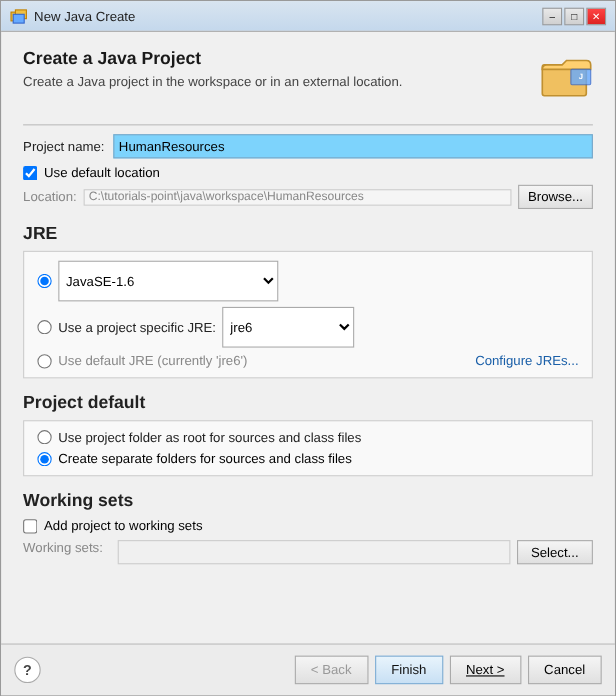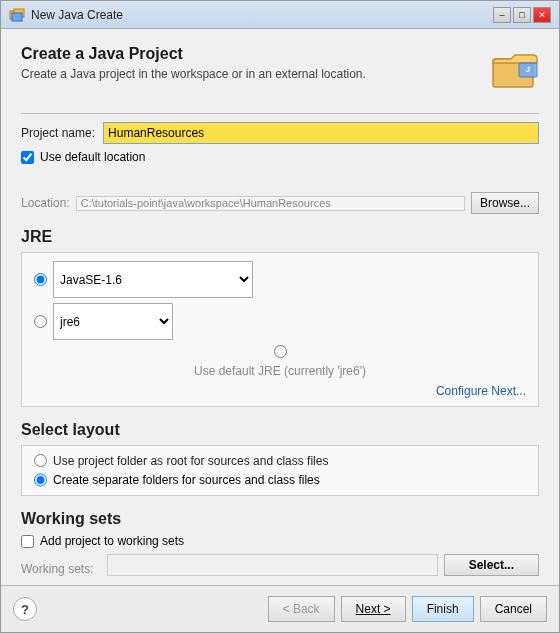--- a/index.html
+++ b/index.html
@@ -98,41 +98,40 @@
     }
     .form-row label {
       font-size: 12px;
       color: #222;
       white-space: nowrap;
     }
     .text-input {
       flex: 1;
       height: 22px;
       border: 1px solid #7aa7c7;
-      background: #fde047;
+      background: #7dd3fc;
       font-size: 12px;
       padding: 2px 4px;
       outline: none;
     }
     .checkbox-row {
       display: flex;
       align-items: center;
       gap: 6px;
       margin-bottom: 4px;
     }
     .checkbox-row input[type=checkbox] {
       width: 13px;
       height: 13px;
     }
     .location-row {
       display: flex;
       align-items: center;
       gap: 6px;
       margin-bottom: 10px;
-      margin-top: 24px;
     }
     .location-label {
       font-size: 12px;
       color: #888;
     }
     .location-input {
       flex: 1;
       height: 15px;
       border: 1px solid #ccc;
       background: #f5f5f5;
@@ -203,21 +202,20 @@
       font-size: 12px;
       color: #1a5fa8;
       text-decoration: none;
       margin-left: auto;
       cursor: pointer;
     }
     .jre-row-last {
       display: flex;
       align-items: center;
       margin-bottom: 0;
-      flex-direction: column;
     }
     .footer {
       margin-top: auto;
       border-top: 1px solid #bbb;
       padding: 10px 12px;
       display: flex;
       align-items: center;
       background: #ececec;
       gap: 6px;
     }
@@ -250,47 +248,46 @@
     .footer-btn.primary {
       background: linear-gradient(to bottom, #e8f4fc, #c8e0f4);
       border: 1px solid #7aacd4;
       color: #111;
     }
     .footer-btn.next-btn {
       text-decoration: underline;
     }
     .working-sets-row {
       display: flex;
-      align-items: flex-end;
+      align-items: flex-start;
       gap: 6px;
       margin-top: 2px;
     }
     .working-sets-label {
       font-size: 12px;
       color: #888;
       white-space: nowrap;
       width: 80px;
     }
     .working-sets-input {
       flex: 1;
       height: 22px;
       border: 1px solid #ccc;
       background: #f0f0f0;
       font-size: 12px;
       padding: 1px 4px;
       color: #aaa;
     }
     .select-btn {
       height: 22px;
-      padding: 0 24px;
+      padding: 0 12px;
       font-size: 12px;
       background: linear-gradient(to bottom, #f5f5f5, #e0e0e0);
       border: 1px solid #aaa;
       cursor: pointer;
-      font-weight: bold;
     }
     
   </style>
 </head>
 <body>
 
 <div class="window">
 
   <div class="titlebar">
     <svg class="titlebar-icon" viewBox="0 0 16 16">
@@ -347,40 +344,41 @@
         <input type="radio" name="jre" id="jre1" checked="" style="">
         <select class="select-dropdown">
           <option>JavaSE-1.6</option>
           <option>JavaSE-1.7</option>
           <option>JavaSE-1.8</option>
         </select>
       </div>
 
       <div class="radio-with-select">
         <input type="radio" name="jre" id="jre2" style="">
+        <label for="jre2" class="disabled">Use a project specific JRE:</label>
         <select class="select-dropdown" style="min-width:120px;">
           <option>jre6</option>
           <option>jre7</option>
         </select>
       </div>
 
       <div class="jre-row-last" style="display:flex;align-items:center;gap:6px;">
         <input type="radio" name="jre" id="jre3" style="">
         <label for="jre3" class="disabled" style="color:#888;font-size:12px;">Use default JRE (currently 'jre6')</label>
-        <a class="configure-link" href="#" style="margin-left:auto;">Configure Next...</a>
-      </div>
-    </div>
-
-    <div class="section-title">Select layout</div>
+        <a class="configure-link" href="#" style="margin-left:auto;">Configure JREs...</a>
+      </div>
+    </div>
+
+    <div class="section-title">Project default</div>
     <div class="section-box">
       <div class="radio-row">
         <input type="radio" name="layout" id="layout1" style="">
         <label for="layout1">Use project folder as root for sources and class files</label>
       </div>
-      <div style="display:flex;gap:6px;">
+      <div style="display:flex;align-items:center;gap:6px;">
         <input type="radio" name="layout" id="layout2" checked="" style="">
         <label for="layout2" style="font-size:12px;">Create separate folders for sources and class files</label>
       </div>
     </div>
 
     <div class="section-title">Working sets</div>
     <div class="checkbox-row">
       <input type="checkbox" id="wsCb" style="">
       <label for="wsCb">Add project to working sets</label>
     </div>
@@ -390,17 +388,17 @@
       <button class="select-btn">Select...</button>
     </div>
   </div>
 
   <div class="footer">
     <button class="help-btn">
       <span>?</span>
     </button>
     <div class="spacer"></div>
     <button class="footer-btn disabled">&lt; Back</button>
+    <button class="footer-btn primary">Finish</button>
     <button class="footer-btn next-btn">Next &gt;</button>
-    <button class="footer-btn primary">Finish</button>
     <button class="footer-btn">Cancel</button>
   </div>
 </div>
 
 </body></html>

